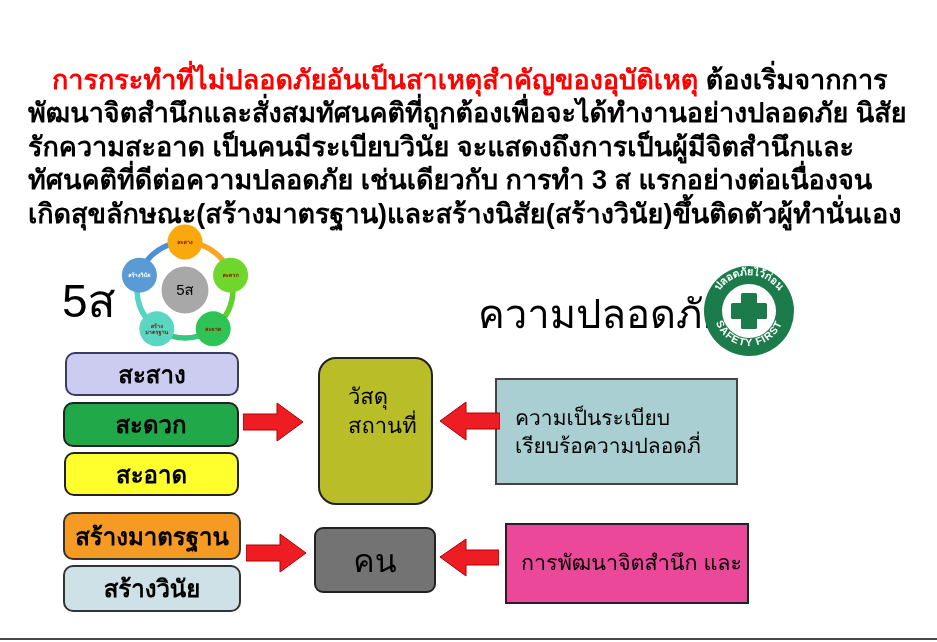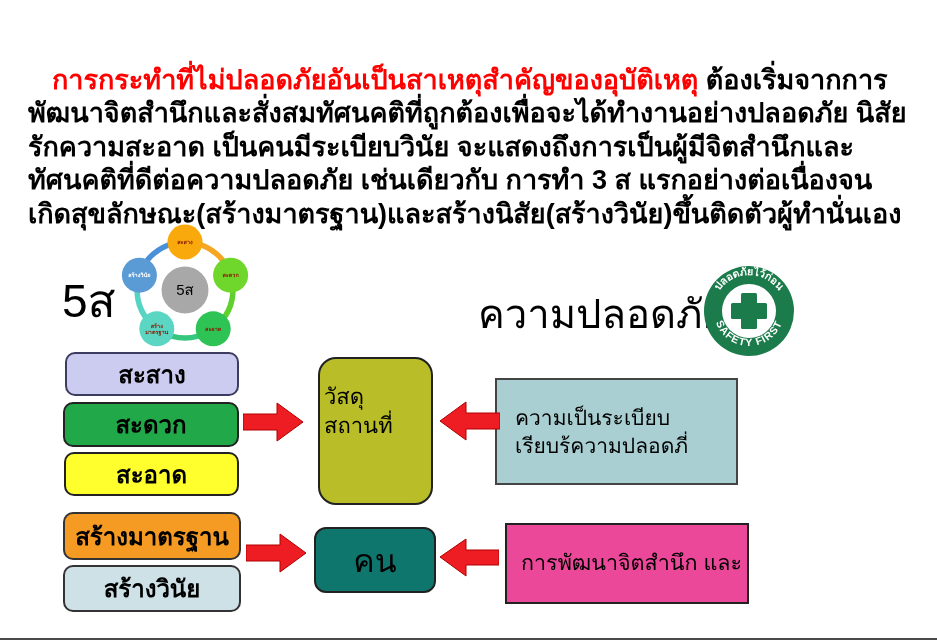--- a/index.html
+++ b/index.html
@@ -38,21 +38,21 @@
   .sbox.b0{left:65px;top:352px;width:170px;height:40px;border-color:#3c3c60;}
   .sbox.b1{left:63px;top:402px;width:172px;height:41px;}
   .sbox.b2{left:64px;top:452px;width:171px;height:40px;}
   .sbox.b3{left:63px;top:512px;width:174px;height:44px;border-color:#333;}
   .sbox.b4{left:63px;top:565px;width:174px;height:43px;border-color:#333;}
 
   
   .materials-box{position:absolute;left:318px;top:357px;width:111px;height:144px;
                  border:2px solid #222;border-radius:18px;
                  font-size:22px;color:#000;line-height:1.3;}
-  .materials-box .inner{padding:24px 0 0 4px;}
+  .materials-box .inner{padding:24px 0 0 28px;}
   .person-box{position:absolute;left:314px;top:527px;width:118px;height:62px;
               border:2px solid #222;border-radius:12px;
               display:flex;align-items:center;justify-content:center;
               font-size:32px;font-weight:500;color:#000;}
 
   
   .outcome{position:absolute;border:2px solid #444;color:#000;
            display:flex;flex-direction:column;justify-content:center;}
   .outcome.order{left:495px;top:378px;width:221px;height:103px;
                  font-size:21px;line-height:1.3;padding-left:18px;font-weight:500;}
@@ -128,27 +128,27 @@
   <div class="sbox b4" style="background-color: rgb(205, 225, 230);">
     <span>สร้างวินัย</span>
   </div>
 
   <div class="materials-box" style="background-color: rgb(185, 189, 40);">
     <div class="inner">
       <div>วัสดุ</div>
       <div>สถานที่</div>
     </div>
   </div>
-  <div class="person-box" style="background-color: #0f766e;">
+  <div class="person-box" style="background-color: #737373; border-radius: 9px;">
     <span>คน</span>
   </div>
 
   <div class="outcome order" style="background-color: rgb(169, 207, 211);">
     <div>ความเป็นระเบียบ</div>
-    <div>เรียบร้ความปลอดภี่</div>
+    <div>เรียบร้อความปลอดภี่</div>
   </div>
   <div class="outcome mind" style="background-color: #ec4899;">
     <div>การพัฒนาจิตสำนึก และ</div>
   </div>
 
   <svg class="arrow" style="left:243px;top:401px;" width="62" height="42">
     <polygon points="0,13 34,13 34,2 60,21 34,40 34,29 0,29" stroke="#b00000" stroke-width="1" fill="#EE1C23"></polygon>
   </svg>
   <svg class="arrow" style="left:437px;top:399px;" width="63" height="44">
     <polygon points="63,14 29,14 29,3 3,22 29,41 29,30 63,30" stroke="#b00000" stroke-width="1" fill="#EE1C23"></polygon>

